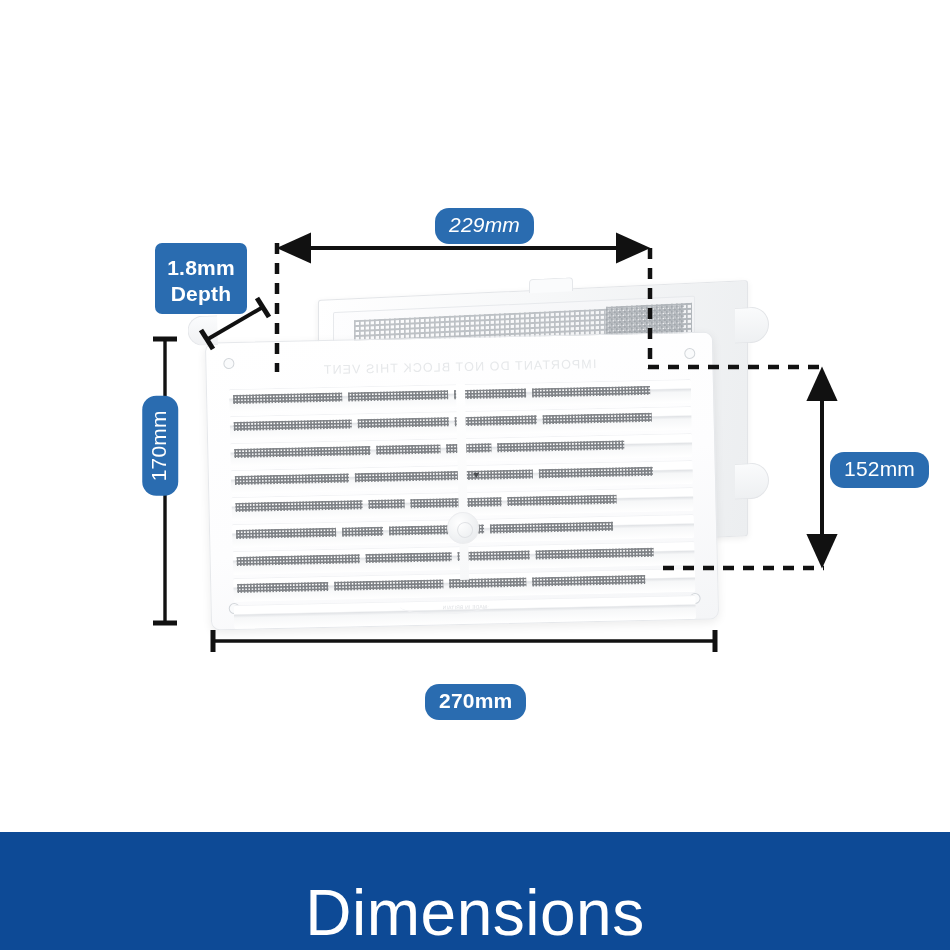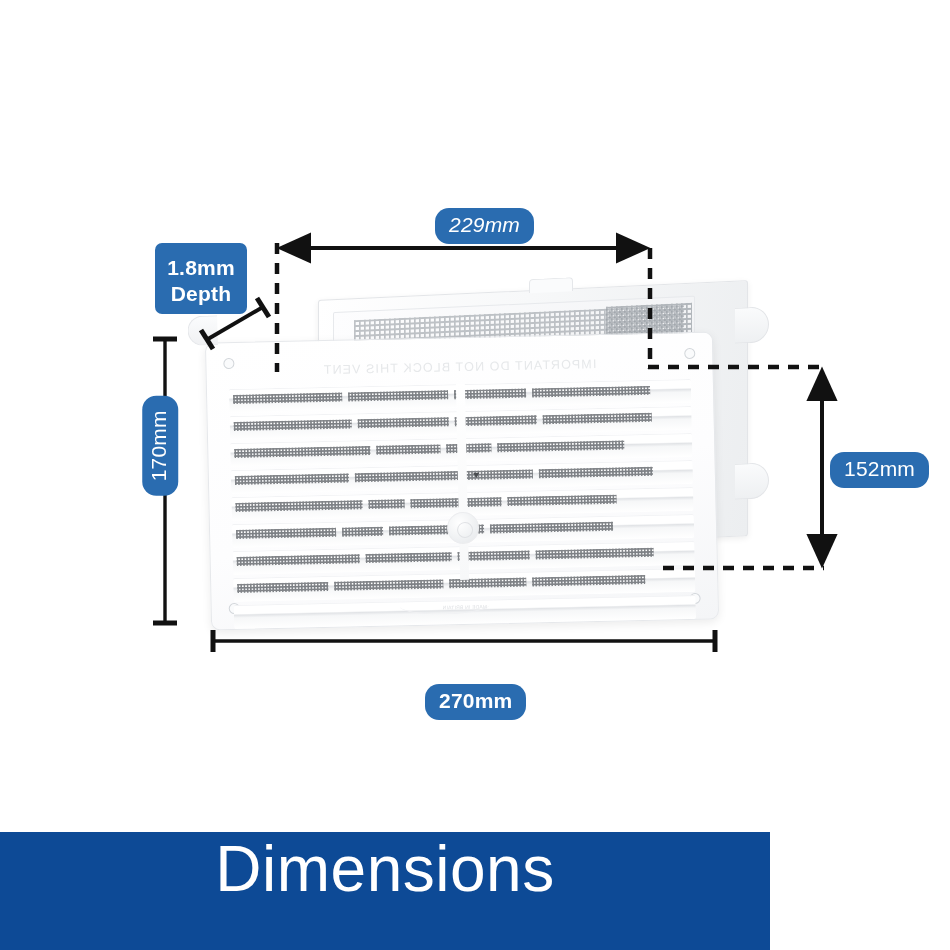--- a/index.html
+++ b/index.html
@@ -212,23 +212,23 @@
   #badge-229 { left: 435px; top: 208px; font-style: italic; }
   #badge-depth { left: 155px; top: 243px; width: 92px; }
   #badge-170 { left: 110px; top: 428px; width: 100px; }
   #badge-152 { left: 830px; top: 452px; }
   #badge-270 { left: 425px; top: 684px; font-weight: bold; }
 
   
   .banner {
     position: absolute;
     left: 0; bottom: 0;
-    width: 770px; height: 118px;
+    width: 950px; height: 118px;
     background: #0d4a96;
-    display: flex; align-items: flex-start; justify-content: center;
+    display: flex; align-items: flex-end; justify-content: center;
   }
   .banner-text {
     color: #ffffff;
     font-size: 64px;
     font-weight: 400;
     letter-spacing: .5px;
   }
 </style>
 </head>
 <body>

